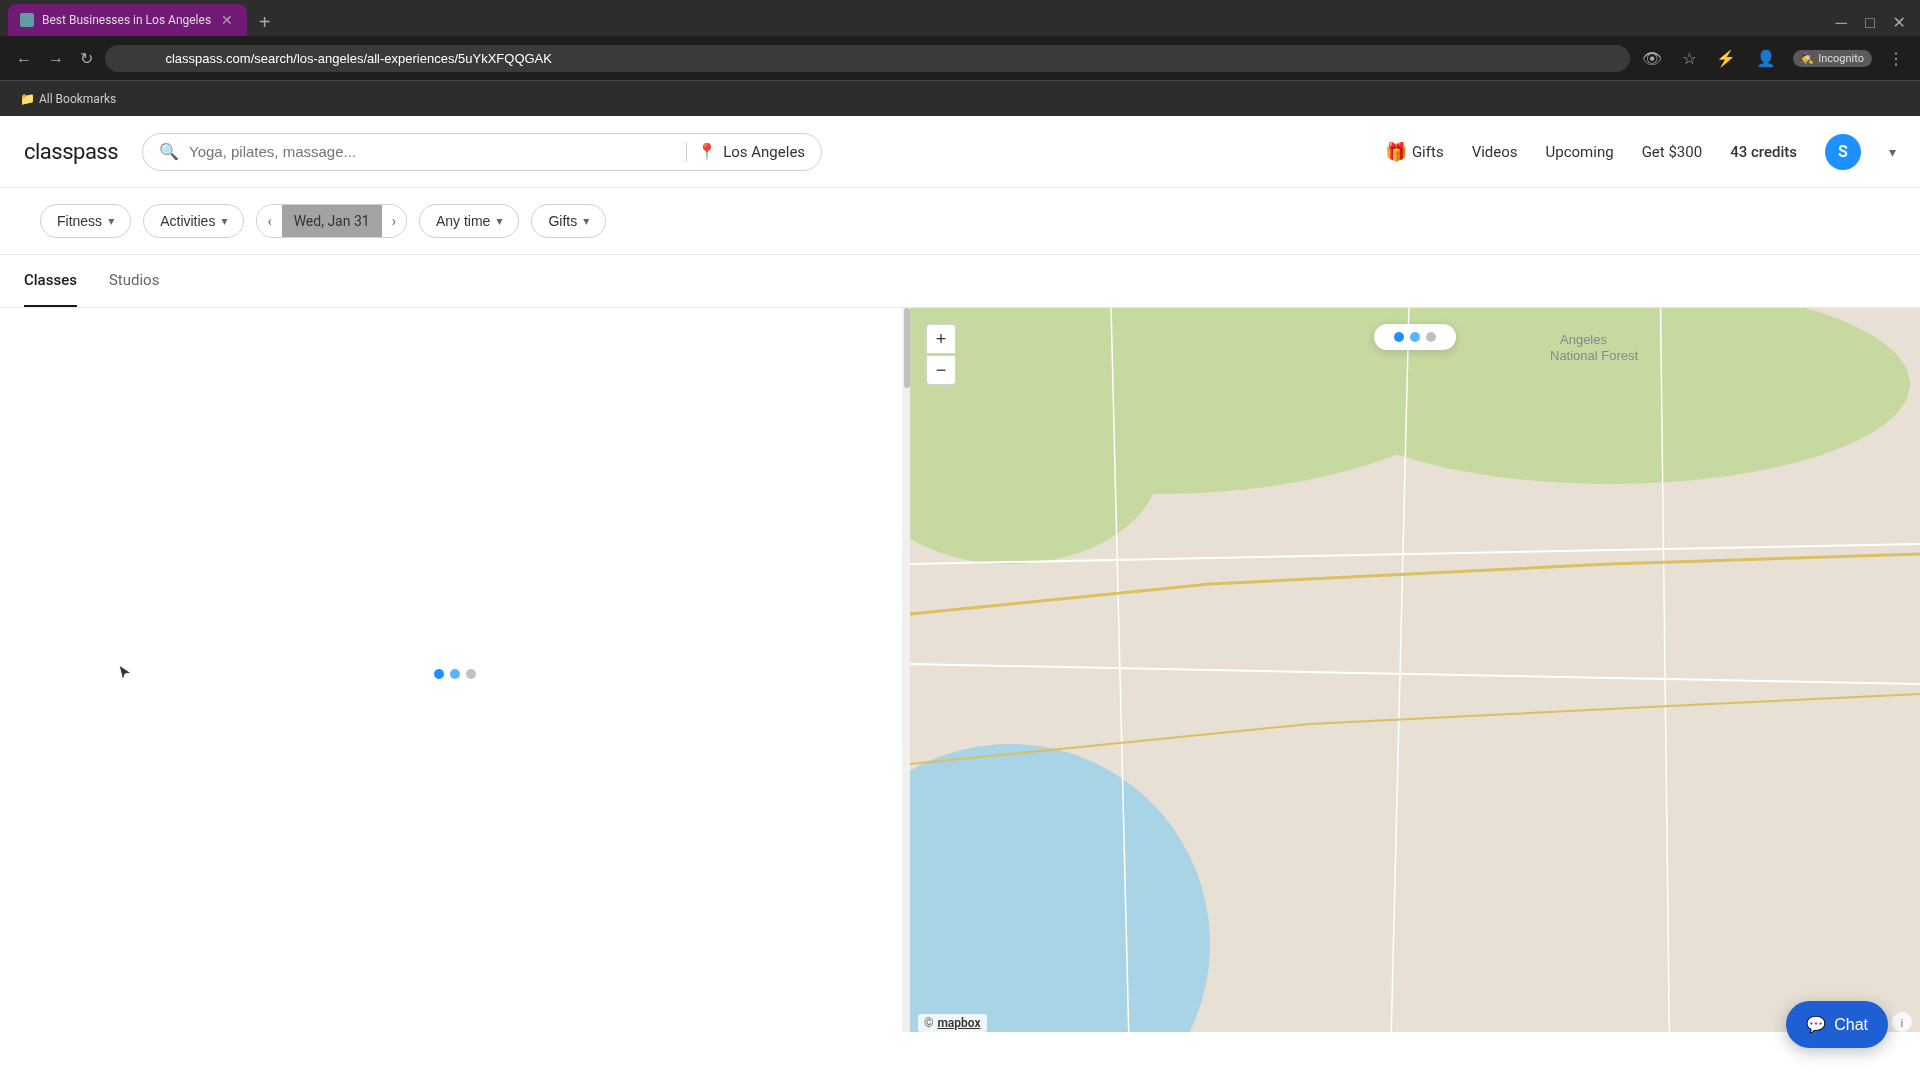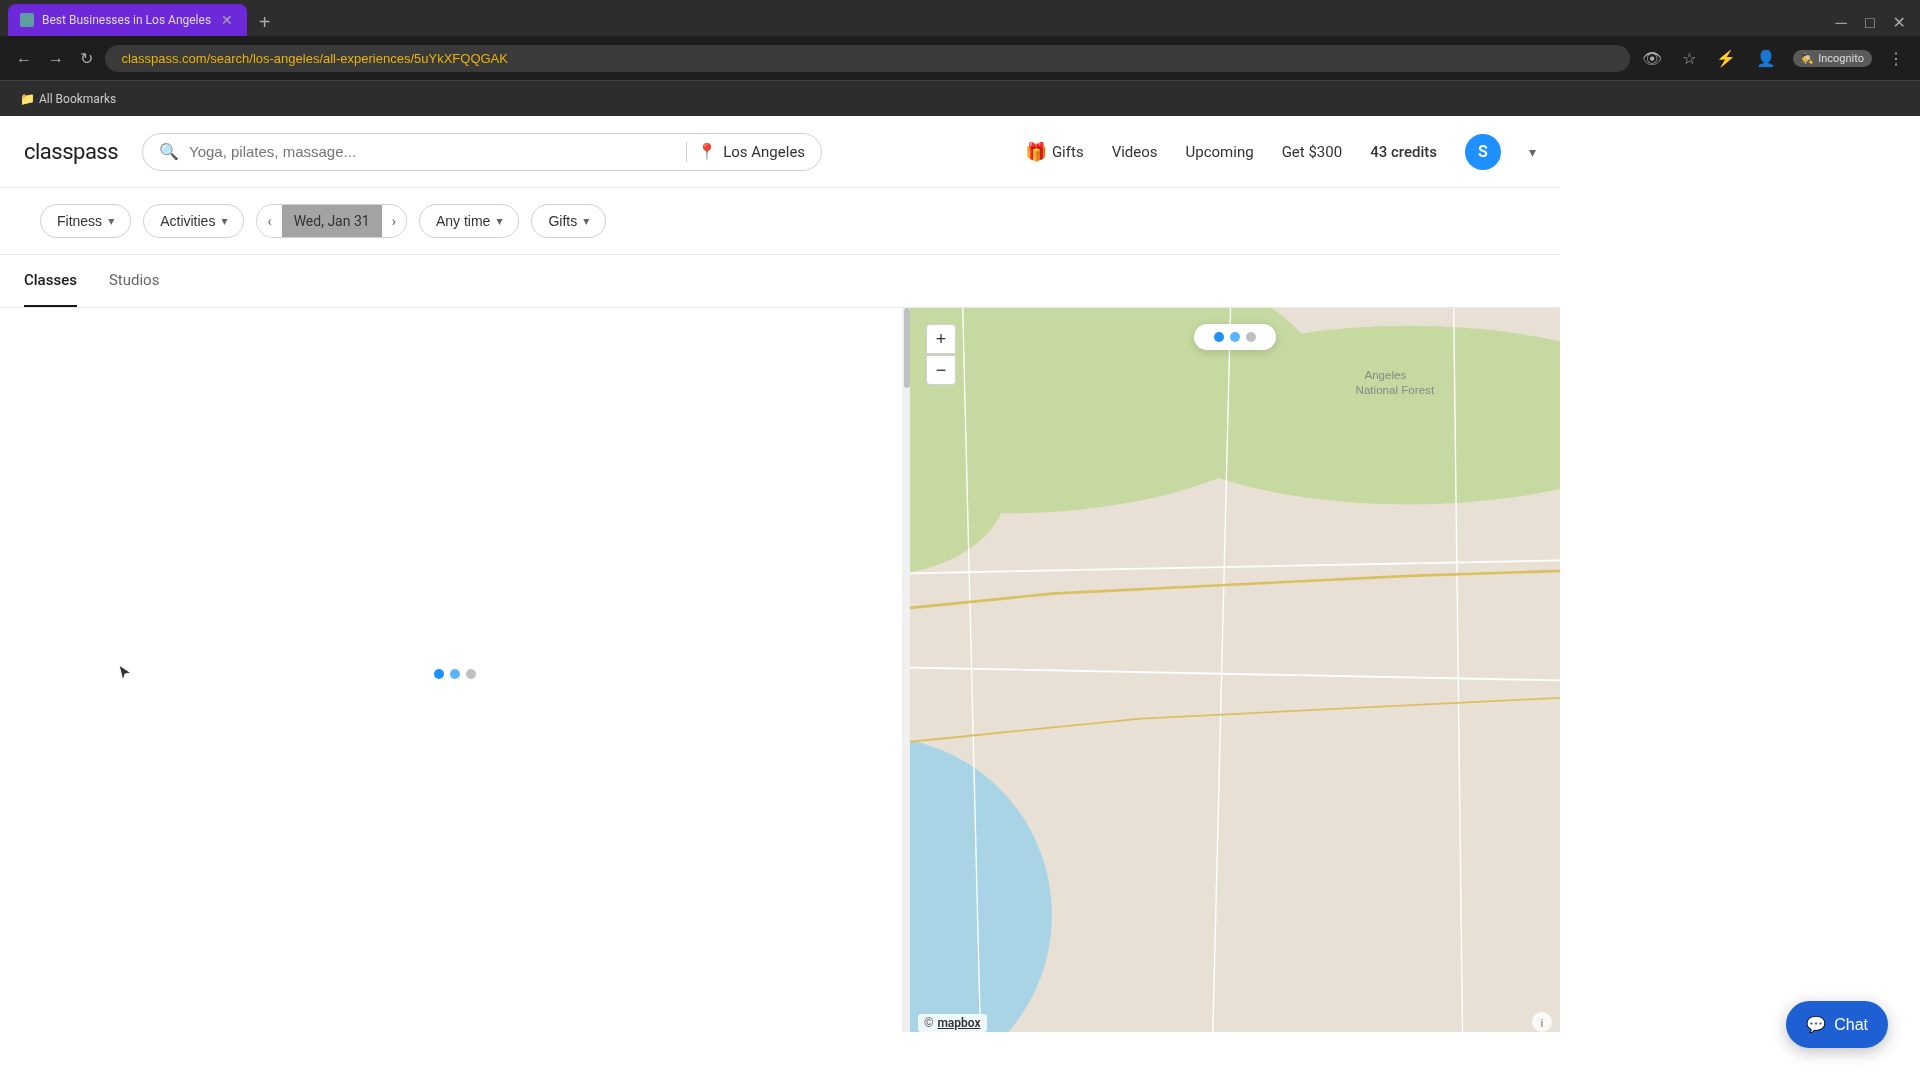--- a/index.html
+++ b/index.html
@@ -32,21 +32,21 @@
       background: #3c3c3c;
       border-radius: 8px 8px 0 0;
       padding: 6px 12px;
       gap: 8px;
       min-width: 200px;
       max-width: 240px;
       height: 32px;
       cursor: pointer;
     }
     .browser-tab.active {
-      background: #6d28d9;
+      background: #701a75;
       margin-top: 12px;
     }
     .tab-favicon {
       width: 14px;
       height: 14px;
       border-radius: 2px;
       background: #5f9ea0;
       flex-shrink: 0;
     }
     .tab-title {
@@ -91,24 +91,25 @@
       display: flex;
       align-items: center;
       background: #3a3a3a;
       border-radius: 20px;
       padding: 6px 16px;
       gap: 8px;
     }
     .address-input {
       background: none;
       border: none;
-      color: #eab308;
+      color: #ffffff;
       font-size: 13px;
       flex: 1;
       outline: none;
+      margin-left: 44px;
     }
     .browser-action-icons {
       display: flex;
       align-items: center;
       gap: 12px;
     }
     .browser-icon-btn {
       background: none;
       border: none;
       color: #aaa;
@@ -142,21 +143,21 @@
       padding: 4px 8px;
       border-radius: 4px;
       display: flex;
       align-items: center;
       gap: 4px;
     }
 
     
     .page-content {
       background: #fff;
-      width: 1560px;
+      width: 1920px;
       height: calc(1080px - 48px - 36px - 44px - 36px);
       overflow: hidden;
     }
 
     
     .cp-header {
       display: flex;
       align-items: center;
       padding: 0 24px;
       height: 72px;

